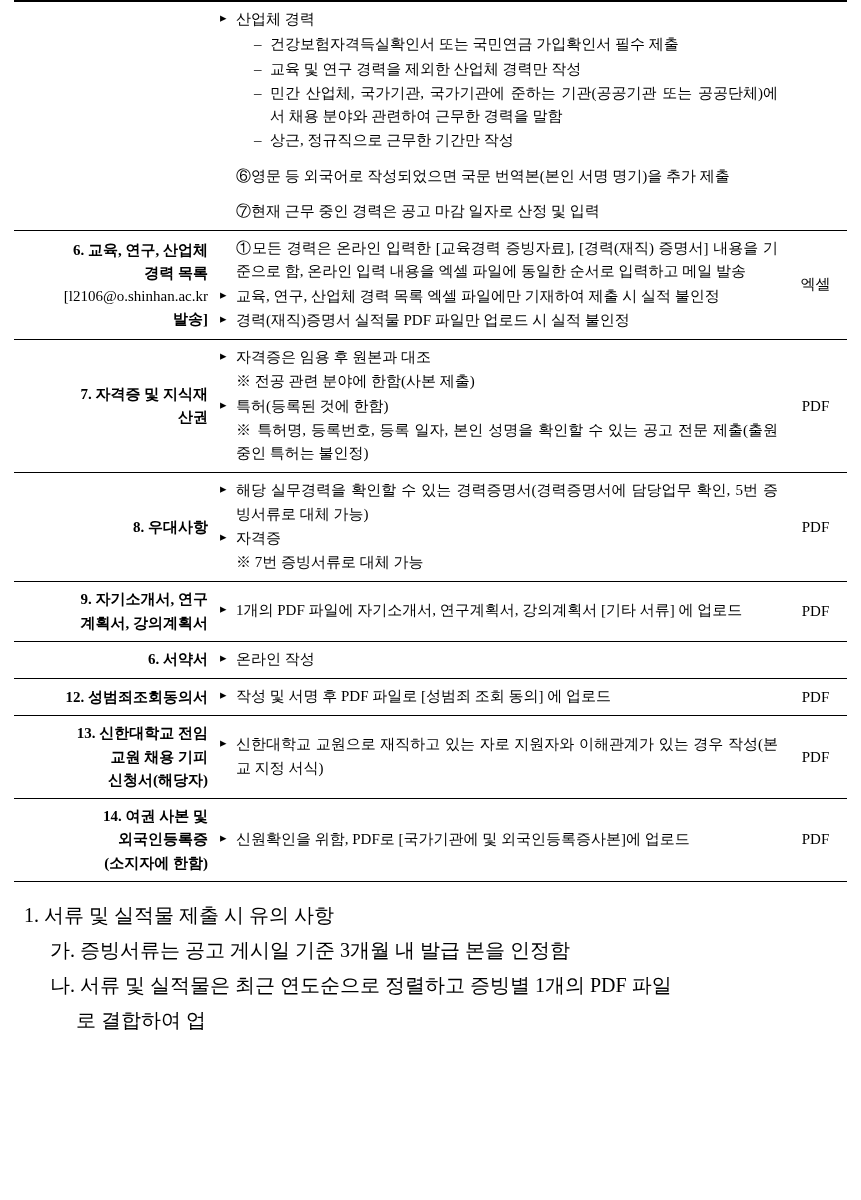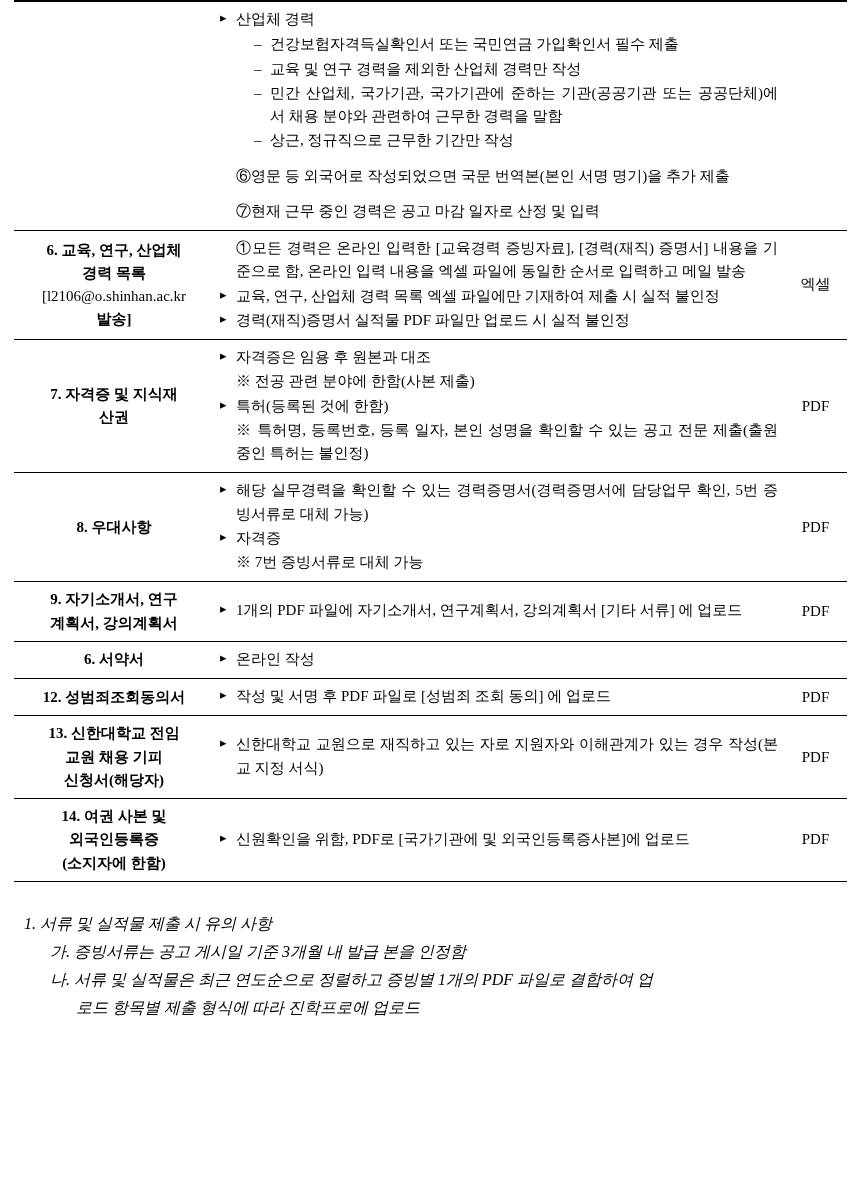--- a/index.html
+++ b/index.html
@@ -33,21 +33,21 @@
     border-left: none;
     border-right: none;
     border-top: 1px solid #000;
     border-bottom: 1px solid #000;
     vertical-align: middle;
     padding: 6px 6px;
     font-size: 15px;
     line-height: 1.55;
   }
   td.cell-label {
-    text-align: center;
+    text-align: right;
     font-weight: bold;
     border-right: 1px solid #000;
     padding: 8px 6px;
     margin-top: 28px;
   }
   td.cell-body {
     border-right: 1px solid #000;
     padding: 8px 10px 8px 10px;
   }
   td.cell-fmt {
@@ -96,25 +96,24 @@
   .sub-list > li::before {
     content: "\2013";
     position: absolute;
     left: 0;
     top: 0;
   }
   .gap-line { height: 10px; }
   .justify { text-align: justify; text-justify: inter-ideograph; }
 
   .footnotes {
-    margin-top: 28px;
+    margin-top: 16px;
     padding: 0 6px 0 10px;
-    font-size: 16px;
+    font-size: 20px;
     line-height: 1.75;
-    font-style: italic;
   }
   .fn-l1 {
     display: block;
     padding-left: 22px;
     text-indent: -22px;
   }
   .fn-l2 {
     display: block;
     padding-left: 52px;
     text-indent: -26px;
@@ -272,16 +271,15 @@
         <td class="cell-fmt">PDF</td>
       </tr>
 
     </tbody>
   </table>
 
   <div class="footnotes">
     <span class="fn-l1">1. 서류 및 실적물 제출 시 유의 사항</span>
     <span class="fn-l2">가. 증빙서류는 공고 게시일 기준 3개월 내 발급 본을 인정함</span>
     <span class="fn-l2">나. 서류 및 실적물은 최근 연도순으로 정렬하고 증빙별 1개의 PDF 파일로 결합하여 업</span>
-    <span class="fn-l2-cont">로드 항목별 제출 형식에 따라 진학프로에 업로드</span>
   </div>
 
 </div>
 
 </body></html>

